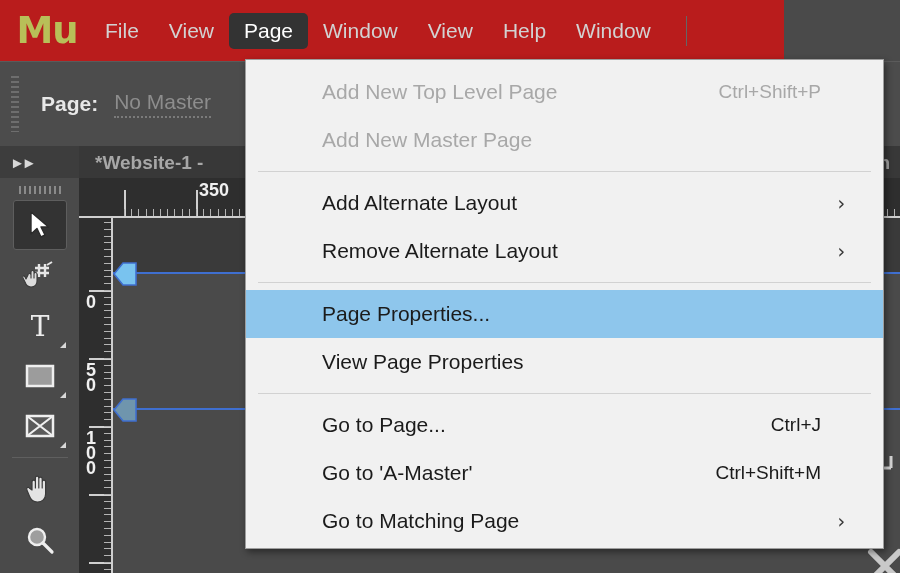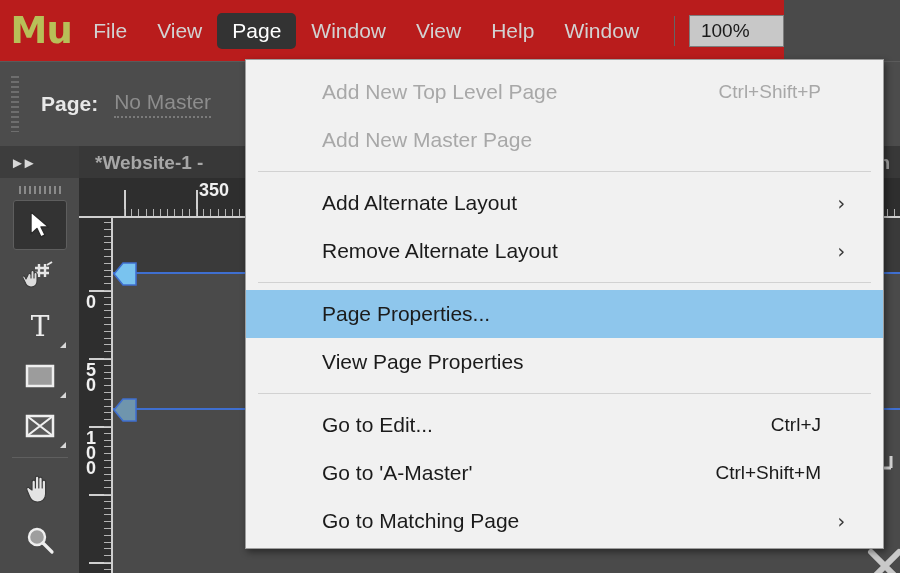--- a/index.html
+++ b/index.html
@@ -557,21 +557,20 @@
     <div id="menu-items" style="display:flex; align-items:center;">
         <div class="menu-title">File</div>
         <div class="menu-title">View</div>
         <div class="menu-title open">Page</div>
         <div class="menu-title">Window</div>
         <div class="menu-title">View</div>
         <div class="menu-title">Help</div>
         <div class="menu-title">Window</div>
       </div>
     <div id="menubar-sep"></div>
-    <div id="zoom-field">100%</div>
   </div>
 
   <div id="dropdown">
       <div class="mi disabled">
         <span>Add New Top Level Page</span>
         <span class="accel">Ctrl+Shift+P</span>
       </div>
       <div class="mi disabled">
         <span>Add New Master Page</span>
       </div>
@@ -586,21 +585,21 @@
       </div>
       <div class="msep"></div>
       <div class="mi highlight">
         <span>Page Properties...</span>
       </div>
       <div class="mi">
         <span>View Page Properties</span>
       </div>
       <div class="msep"></div>
       <div class="mi">
-        <span>Go to Edit...</span>
+        <span>Go to Page...</span>
         <span class="accel">Ctrl+J</span>
       </div>
       <div class="mi">
         <span>Go to 'A-Master'</span>
         <span class="accel">Ctrl+Shift+M</span>
       </div>
       <div class="mi">
         <span>Go to Matching Page</span>
         <span class="submenu-arrow">›</span>
       </div>

